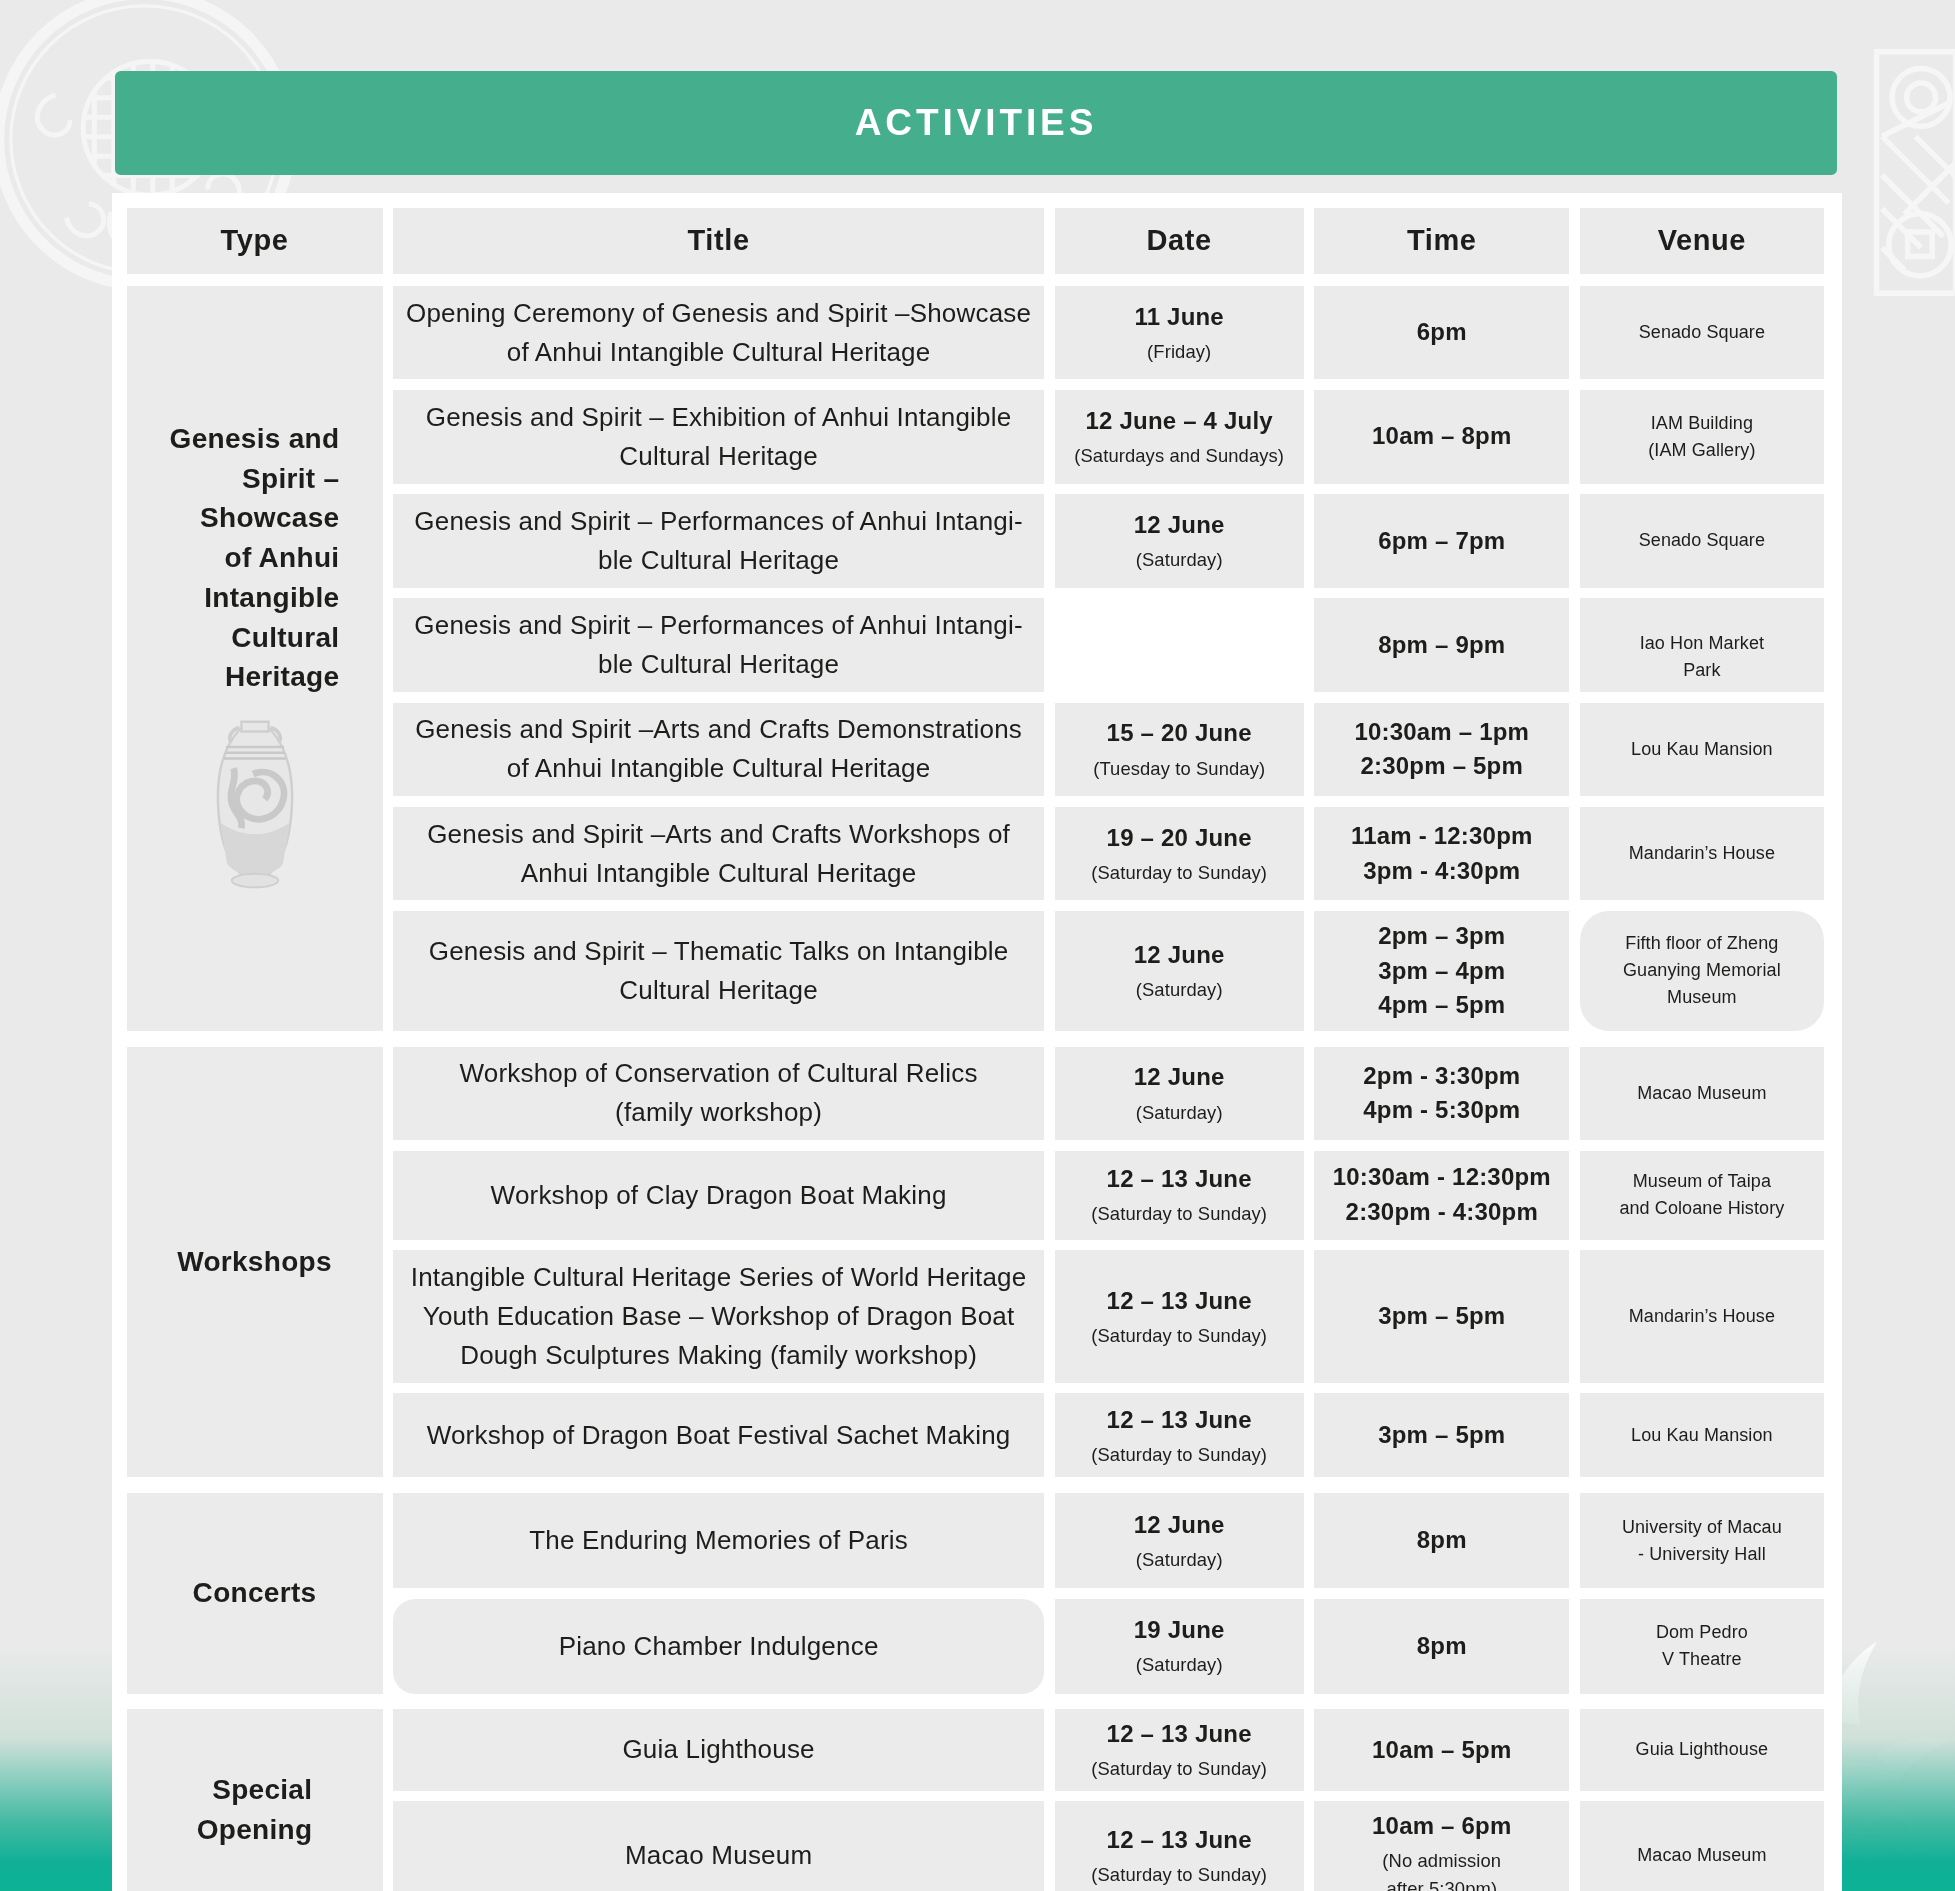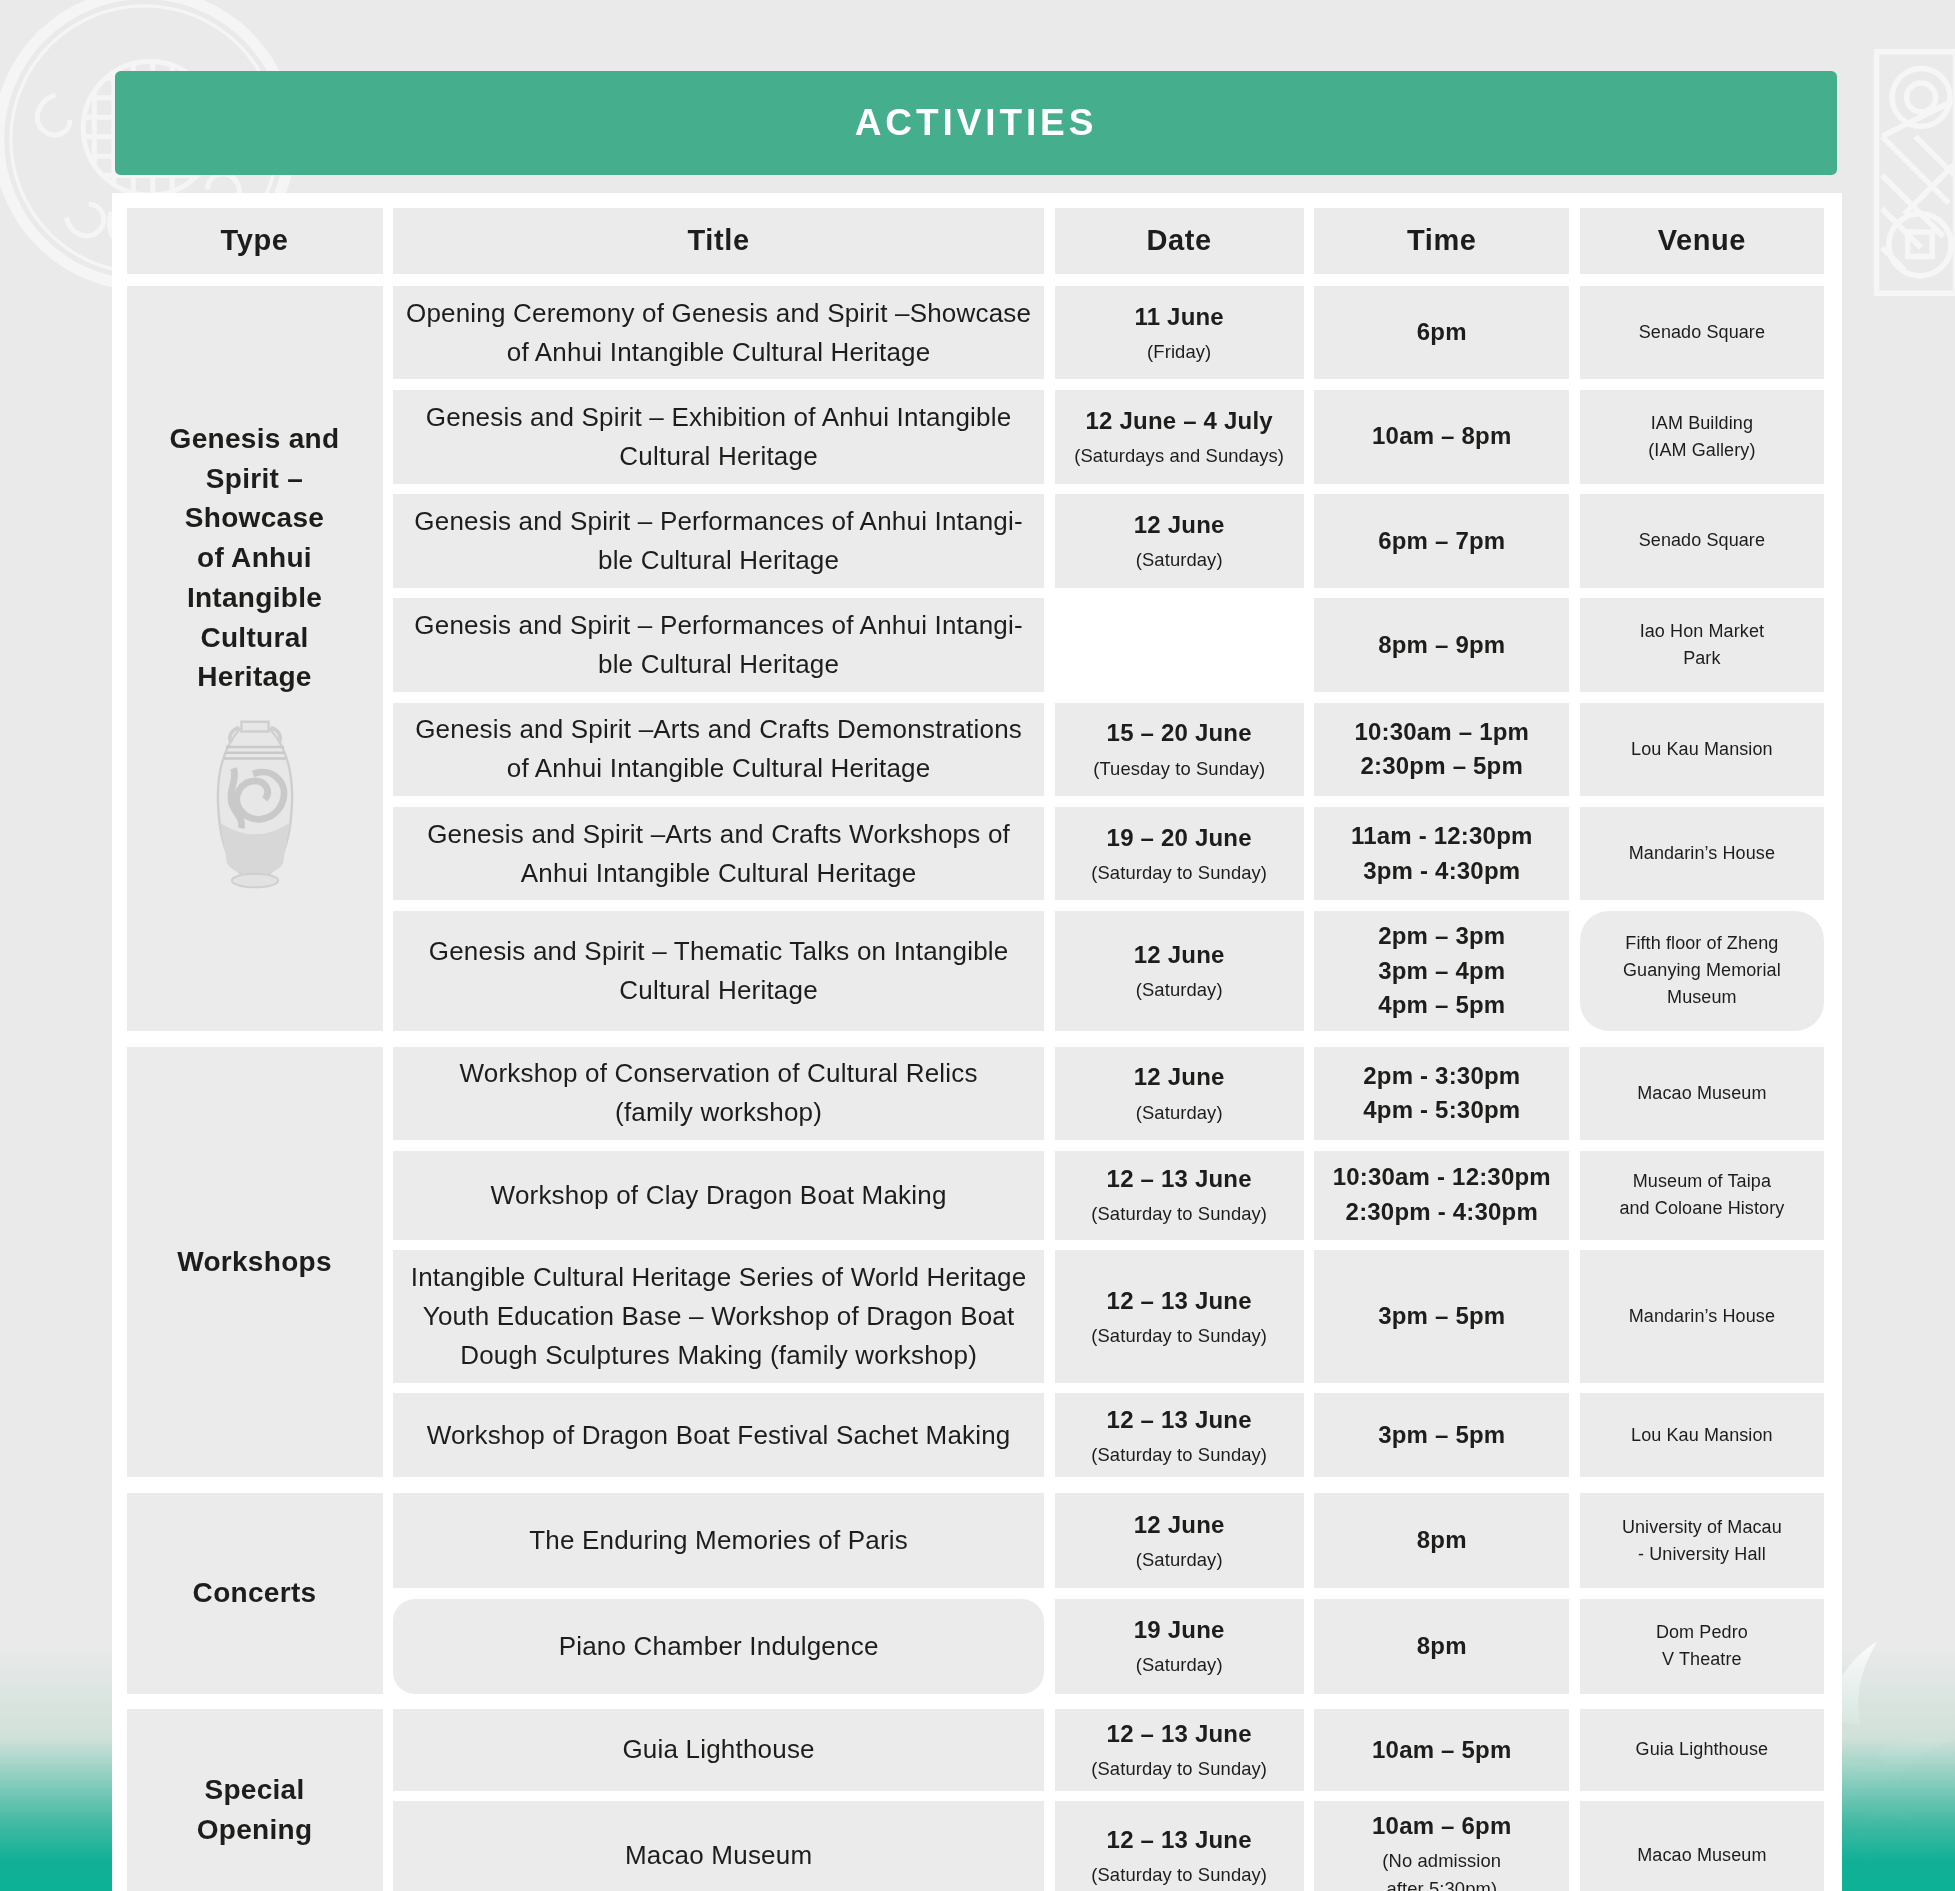--- a/index.html
+++ b/index.html
@@ -62,21 +62,21 @@
     align-items: center; justify-content: center;
     text-align: center;
     padding: 7.8px 12.3px;
   }
   .hcell {
     font-size: 29px; font-weight: 700; letter-spacing: 0.6px;
   }
   .type-cell { gap: 16.7px; }
   .type-label {
     font-size: 28px; font-weight: 700; line-height: 1.42;
-    white-space: pre-line; letter-spacing: 0.3px;
+    white-space: pre-line; letter-spacing: 0.3px; text-align: right;
   }
   .title-text {
     font-size: 26px; line-height: 1.5; white-space: pre-line; letter-spacing: 0.2px;
   }
   .date-text, .time-text {
     font-size: 24px; font-weight: 700; line-height: 1.45;
     white-space: pre-line; letter-spacing: 0.2px;
   }
   .date-note, .time-note {
     font-size: 18.4px; line-height: 1.5; white-space: pre-line;
@@ -237,21 +237,21 @@
           <div class="cell" style="grid-area: 3 / 5;">
             <span class="venue-text">Senado Square</span>
           </div>
           <div class="cell" style="grid-area: 4 / 2;">
             <span class="title-text">Genesis and Spirit – Performances of Anhui Intangi-
 ble Cultural Heritage</span>
           </div>
           <div class="cell" style="grid-area: 4 / 4;">
             <span class="time-text">8pm – 9pm</span>
           </div>
-          <div class="cell" style="grid-area: 4 / 5;">
+          <div class="cell" style="grid-area: 4 / 5; justify-content: flex-end;">
             <span class="venue-text">Iao Hon Market
 Park</span>
           </div>
           <div class="cell" style="grid-area: 5 / 2;">
             <span class="title-text">Genesis and Spirit –Arts and Crafts Demonstrations
 of Anhui Intangible Cultural Heritage</span>
           </div>
           <div class="cell" style="grid-area: 5 / 3;">
             <span class="date-text">15 – 20 June</span>
             <span class="date-note">(Tuesday to Sunday)</span>

